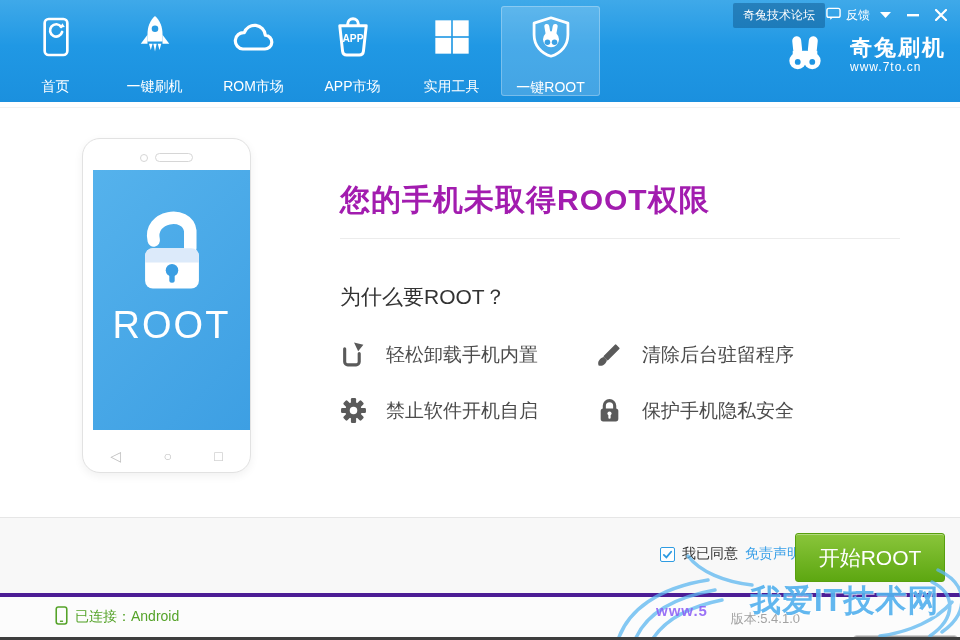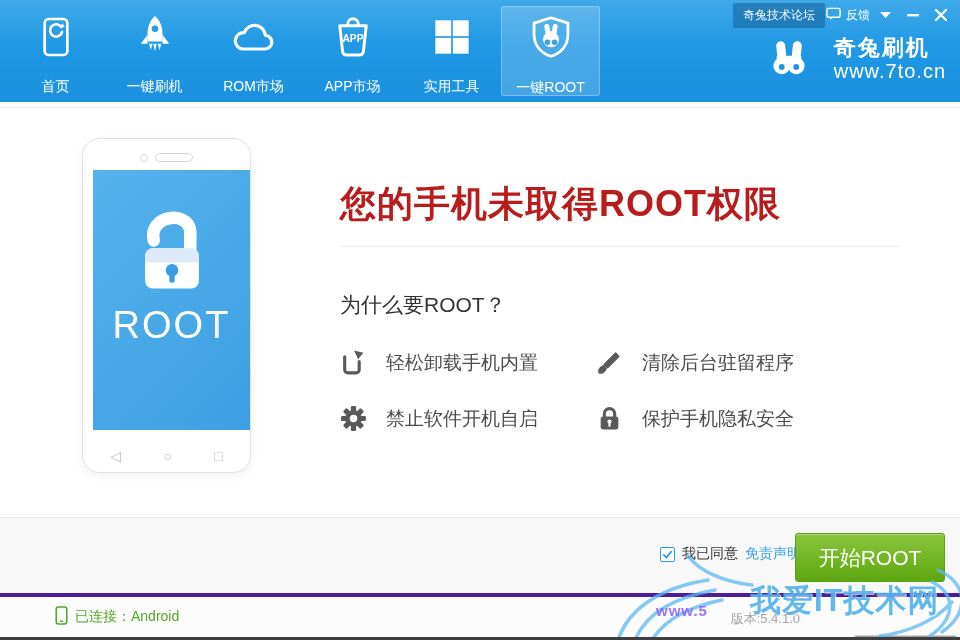--- a/index.html
+++ b/index.html
@@ -17,39 +17,39 @@
   .tab.selected{background:rgba(255,255,255,0.18);box-shadow:inset 0 0 0 1px rgba(255,255,255,0.28);}
   .titlebar{position:absolute;top:4px;right:5px;display:flex;align-items:center;height:22px;}
   .tb-forum{background:rgba(10,80,132,0.45);color:#fff;font-size:12px;padding:4px 10px;
     border-radius:2px;cursor:pointer;white-space:nowrap;}
   .tb-feedback{display:flex;align-items:center;gap:5px;color:#fff;font-size:12px;
     padding:4px 1px;cursor:pointer;white-space:nowrap;}
   .tb-btn{color:#fff;width:28px;height:22px;display:flex;align-items:center;justify-content:center;
     font-size:13px;font-weight:bold;cursor:pointer;}
   .logo{position:absolute;right:14px;top:36px;display:flex;align-items:center;gap:26px;color:#fff;}
   .logo-name{font-size:22px;font-weight:bold;letter-spacing:2px;line-height:1.1;}
-  .logo-url{font-size:20px;letter-spacing:1px;}
+  .logo-url{font-size:12px;letter-spacing:1px;}
   
   .main{position:absolute;top:102px;left:0;right:0;height:415px;background:#fff;}
   .hairline{position:absolute;top:5px;left:0;right:0;height:1px;background:#f2f2f2;}
   .phone{position:absolute;left:82px;top:36px;width:167px;height:333px;background:#fff;
     border:1px solid #e2e2e2;border-radius:18px;box-shadow:0 3px 10px rgba(0,0,0,0.06);}
   .phone-camera{position:absolute;top:15px;left:57px;width:6px;height:6px;
     border:1px solid #d6d6d6;border-radius:50%;}
   .phone-speaker{position:absolute;top:14px;left:72px;width:36px;height:7px;
     border:1px solid #d6d6d6;border-radius:5px;}
   .phone-screen{position:absolute;left:10px;top:31px;width:157px;height:260px;
     background:linear-gradient(135deg,#55b2ec 0%,#3d9fe3 100%);
     display:flex;flex-direction:column;align-items:center;}
   .screen-lock{margin-top:30px;}
   .screen-label{color:#fff;font-size:38px;letter-spacing:2px;margin-top:0;font-weight:400;}
   .phone-nav{position:absolute;bottom:8px;left:6px;right:6px;display:flex;
     justify-content:space-around;color:#bfbfbf;font-size:14px;}
   .info{position:absolute;left:340px;top:0;width:562px;}
-  .info-title{margin:78px 0 0 0;color:#b91c1c;font-size:36px;font-weight:bold;letter-spacing:1px;}
+  .info-title{margin:78px 0 0 0;color:#a21caf;font-size:30px;font-weight:bold;letter-spacing:1px;}
   .info-divider{margin:17px 0 0 0;border:none;border-top:1px solid #ececec;width:560px;}
   .info-question{margin:44px 0 0 0;color:#333;font-size:21px;font-weight:normal;}
   .features{margin-top:30px;display:grid;grid-template-columns:256px auto;row-gap:29px;}
   .feature{display:flex;align-items:flex-end;gap:19px;color:#4c4c4c;font-size:19px;}
   .feature-icon{width:27px;height:27px;display:flex;align-items:center;justify-content:center;}
   
   .action-bar{position:absolute;top:517px;left:0;right:0;height:80px;background:#f8f8f8;
     border-top:1px solid #e6e6e6;border-bottom:4px solid #4c1d95;box-sizing:border-box;}
   .agree{position:absolute;left:660px;top:27px;display:flex;align-items:center;gap:7px;
     font-size:14px;color:#333;}

